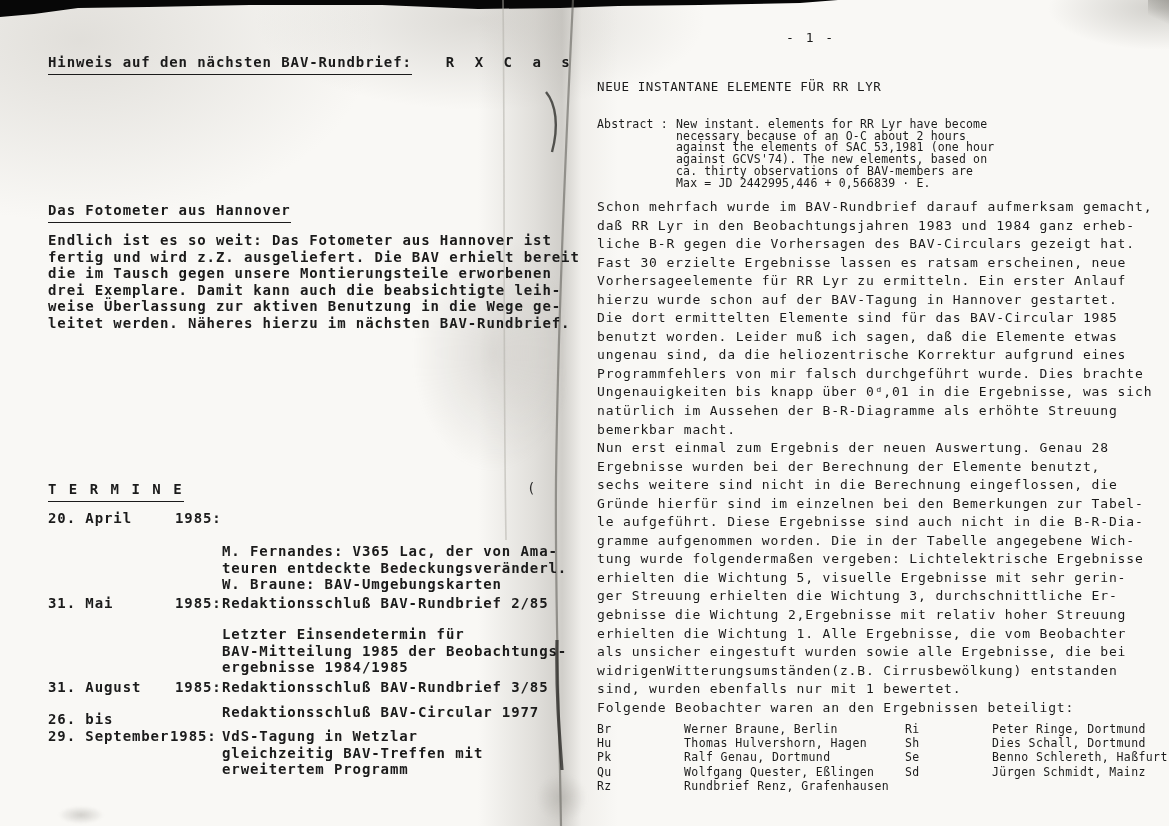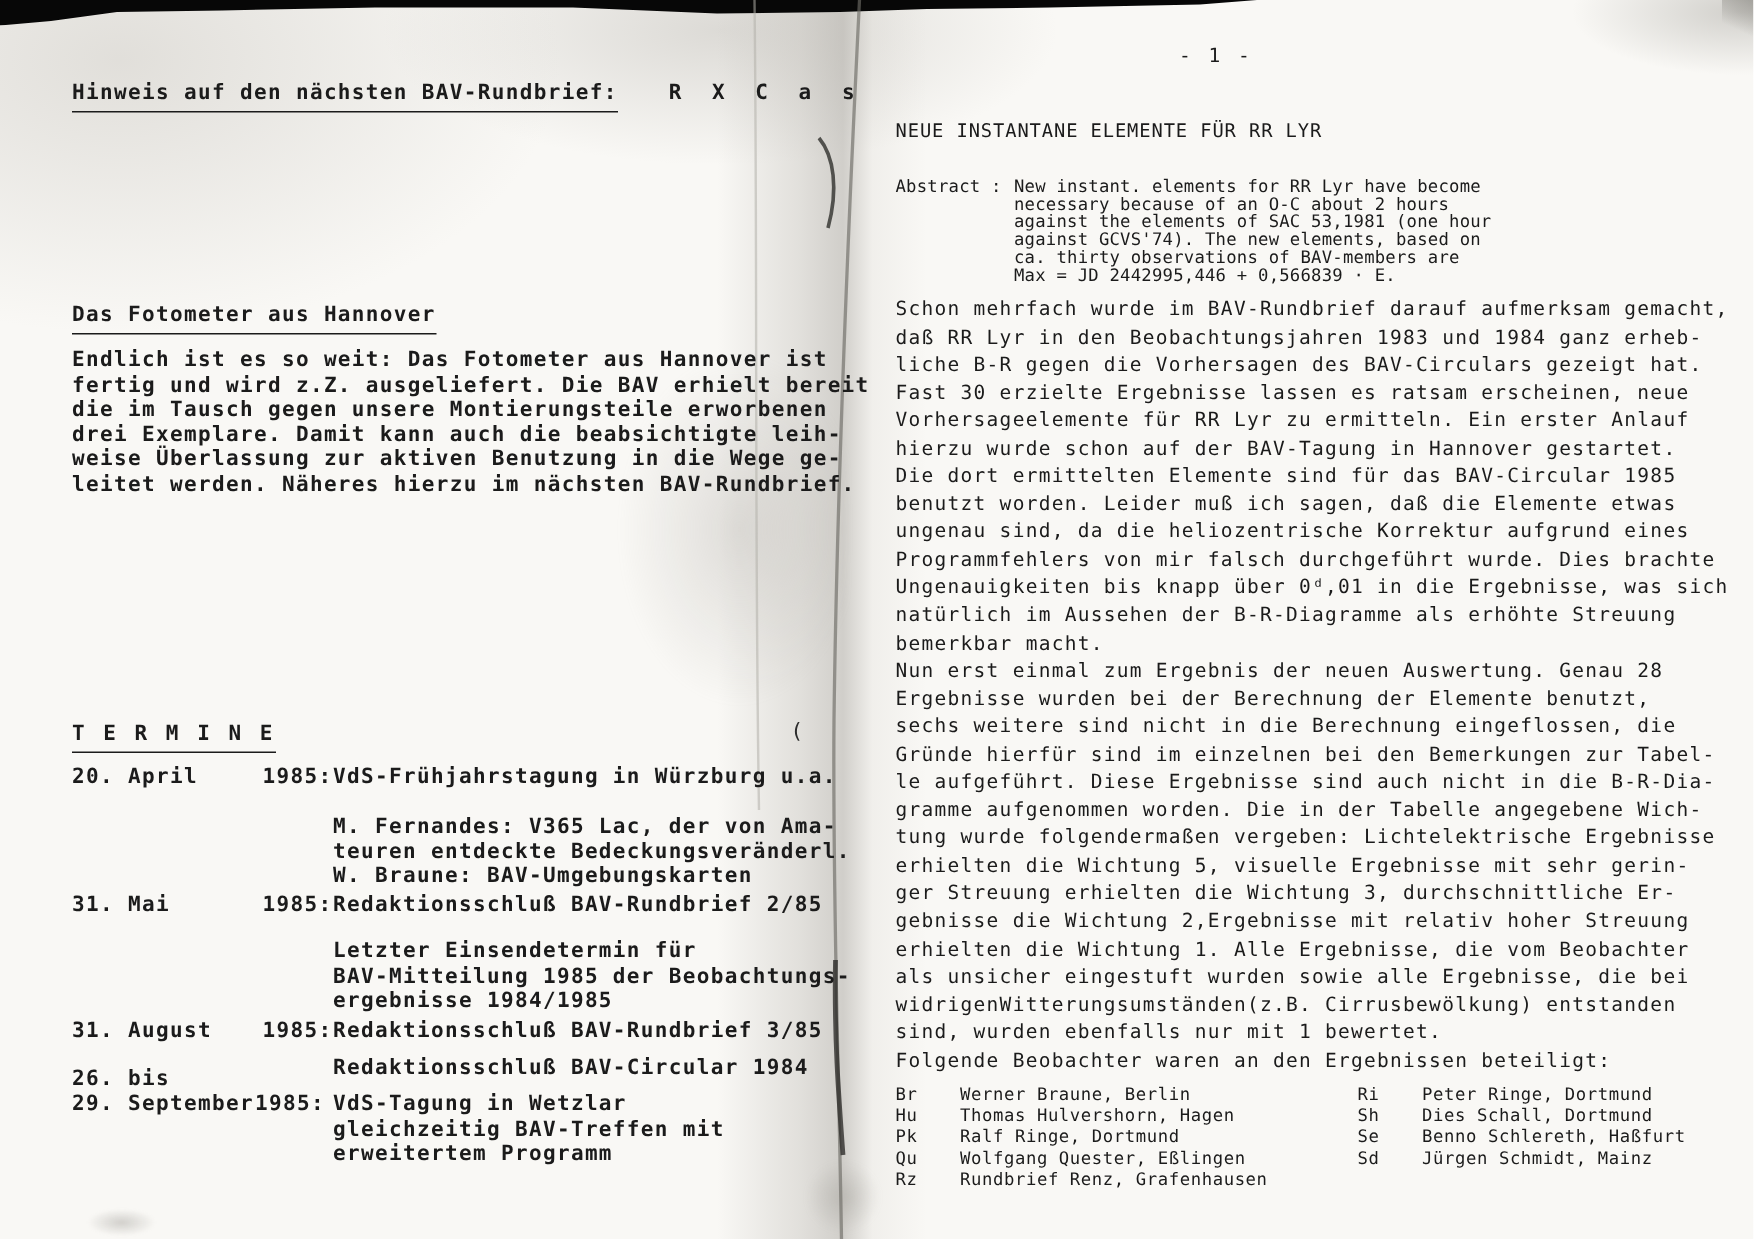--- a/index.html
+++ b/index.html
@@ -52,21 +52,21 @@
   }
   
   .lp{font-size:14px;font-weight:bold;letter-spacing:0.9px;line-height:16.5px;}
   .lp-head{display:inline-block;border-bottom:1.6px solid #1b1b1b;padding-bottom:3px;}
   .rxcas{letter-spacing:6px;margin-left:18px;border-bottom:none;padding-left:16px;}
   .termine-head{letter-spacing:2px;}
   
   .rp{font-size:13px;letter-spacing:0.85px;line-height:18.55px;}
   .rp-small{font-size:11.5px;letter-spacing:0.15px;line-height:11.7px;}
   .rp-title{font-size:12.5px;letter-spacing:0.6px;}
-  .obs-col .row{display:flex;line-height:14.2px;font-size:11.5px;letter-spacing:0.4px;}
+  .obs-col .row{display:flex;line-height:14.2px;font-size:11.5px;letter-spacing:0.4px;gap:44px;}
   .obs-col .code{width:43px;flex:0 0 43px;}
   .stray{font-size:14px;color:#2c2c2c;}
 </style>
 </head>
 <body>
 
 <div id="scan">
 
   <div class="abs" id="gutter-band"></div>
   <div class="abs" id="ghost-smudge"></div>
@@ -97,39 +97,38 @@
 drei Exemplare. Damit kann auch die beabsichtigte leih-
 weise Überlassung zur aktiven Benutzung in die Wege ge-
 leitet werden. Näheres hierzu im nächsten BAV-Rundbrief.</div>
 
   <div class="abs lp" style="left:48px;top:481px">
     <span class="lp-head termine-head">T E R M I N E</span>
   </div>
 
   <div class="abs lp" style="left:48px;top:510px">20. April</div>
   <div class="abs lp" style="left:175px;top:510px">1985:</div>
-  <div class="abs lp" style="left:222px;top:510px">VdS-Frühjahrstagung in Würzburg u.a.</div>
 
   <div class="abs lp pre" style="left:222px;top:543px">M. Fernandes: V365 Lac, der von Ama-
 teuren entdeckte Bedeckungsveränderl.
 W. Braune: BAV-Umgebungskarten</div>
 
   <div class="abs lp" style="left:48px;top:595px">31. Mai</div>
   <div class="abs lp" style="left:175px;top:595px">1985:</div>
   <div class="abs lp" style="left:222px;top:595px">Redaktionsschluß BAV-Rundbrief 2/85</div>
 
   <div class="abs lp pre" style="left:222px;top:626px">Letzter Einsendetermin für
 BAV-Mitteilung 1985 der Beobachtungs-
 ergebnisse 1984/1985</div>
 
   <div class="abs lp" style="left:48px;top:679px">31. August</div>
   <div class="abs lp" style="left:175px;top:679px">1985:</div>
   <div class="abs lp" style="left:222px;top:679px">Redaktionsschluß BAV-Rundbrief 3/85</div>
 
-  <div class="abs lp" style="left:222px;top:704px">Redaktionsschluß BAV-Circular 1984</div>
+  <div class="abs lp" style="left:222px;top:704px">Redaktionsschluß BAV-Circular 1977</div>
   <div class="abs lp" style="left:48px;top:711px">26. bis</div>
 
   <div class="abs lp" style="left:48px;top:728px">29. September</div>
   <div class="abs lp" style="left:170px;top:728px">1985:</div>
   <div class="abs lp pre" style="left:222px;top:728px">VdS-Tagung in Wetzlar
 gleichzeitig BAV-Treffen mit
 erweitertem Programm</div>
 
   <div class="abs stray" style="left:527px;top:480px">(</div>
 
@@ -178,21 +177,21 @@
     <div class="row">
         <span class="code">Br</span>
         <span>Werner Braune, Berlin</span>
       </div>
     <div class="row">
         <span class="code">Hu</span>
         <span>Thomas Hulvershorn, Hagen</span>
       </div>
     <div class="row">
         <span class="code">Pk</span>
-        <span>Ralf Ringe, Dortmund</span>
+        <span>Ralf Genau, Dortmund</span>
       </div>
     <div class="row">
         <span class="code">Qu</span>
         <span>Wolfgang Quester, Eßlingen</span>
       </div>
     <div class="row">
         <span class="code">Rz</span>
         <span>Rundbrief Renz, Grafenhausen</span>
       </div>
   </div>

